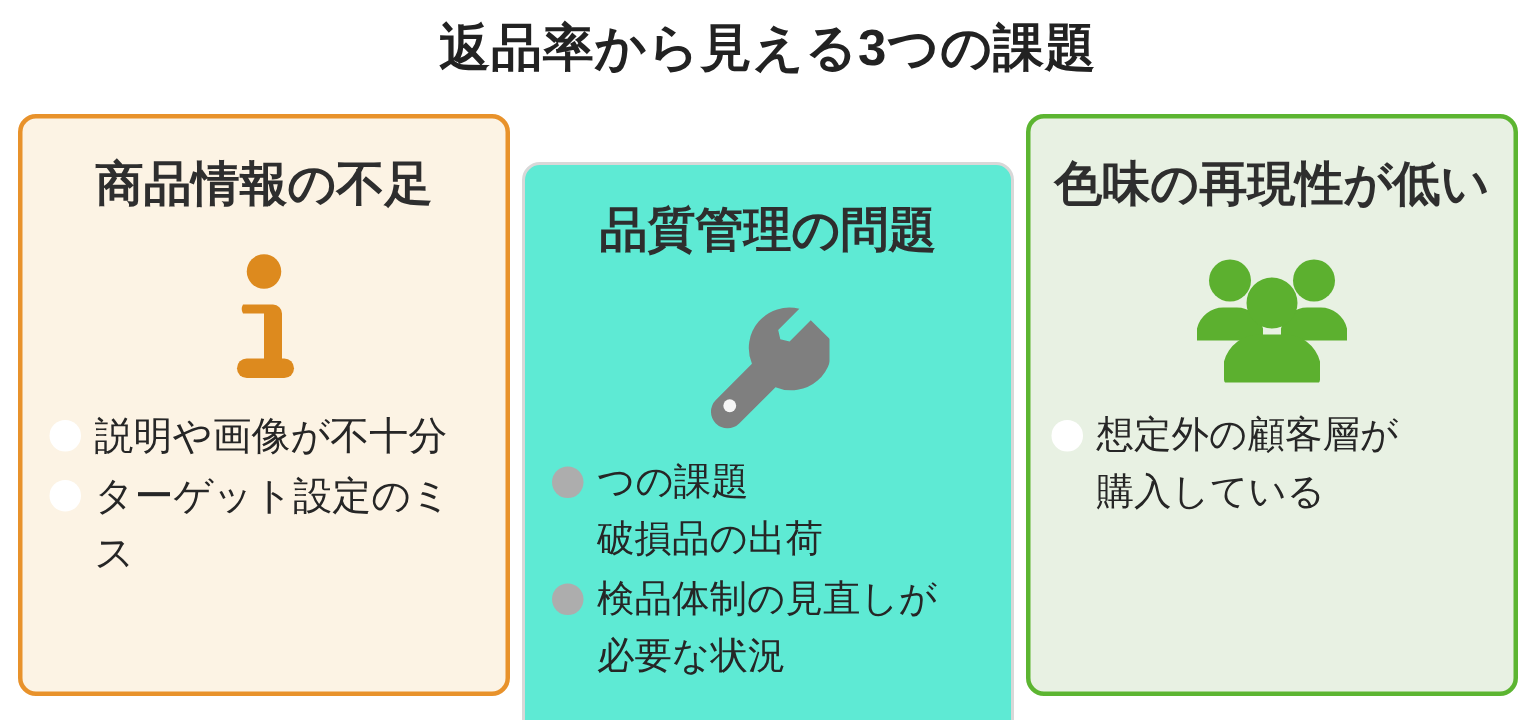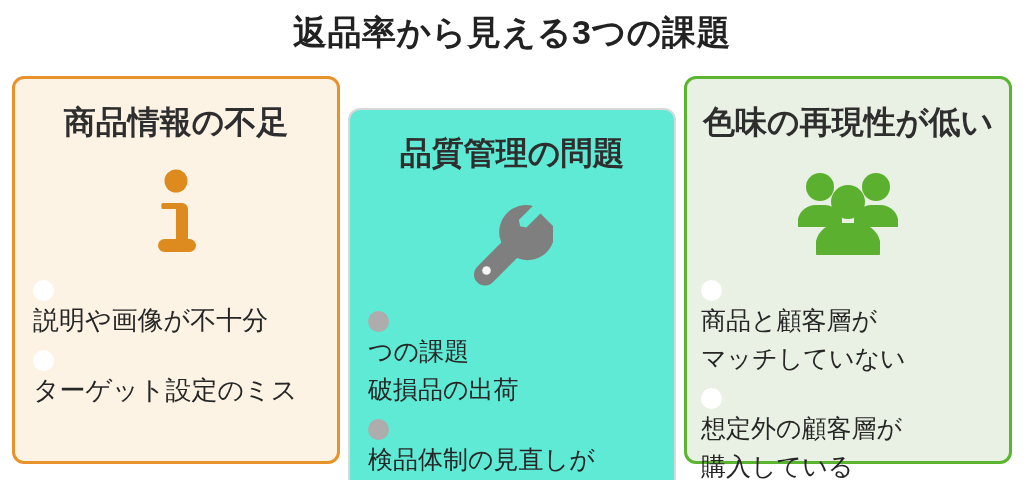--- a/index.html
+++ b/index.html
@@ -95,21 +95,20 @@
     padding: 0;
     list-style: none;
   }
   .bullet-list.indent-more {
     left: 14px;
   }
   .bullet-item {
     display: flex;
     align-items: flex-start;
     margin-bottom: 2px;
-    flex-direction: column;
   }
   .bullet-dot {
     flex: 0 0 auto;
     width: 21px;
     height: 21px;
     border-radius: 50%;
     margin-top: 9px;
     margin-right: 9px;
   }
   .dot-white { background: #ffffff; }
@@ -195,25 +194,20 @@
             <path d="M58 56 v-8 a18 18 0 0 1 18 -14 h8 a18 18 0 0 1 18 14 v8 z"></path>
             <circle cx="52" cy="31" r="17"></circle>
             <path d="M20 82 v-12 a24 24 0 0 1 24 -18 h16 a24 24 0 0 1 24 18 v12
                      a4 4 0 0 1 -4 4 h-56 a4 4 0 0 1 -4 -4 z"></path>
           </g>
         </svg>
       </div>
       <ul class="bullet-list indent-more">
         <li class="bullet-item">
           <span class="bullet-dot dot-white"></span>
-          <span class="bullet-text">商品と顧客層が
-マッチしていない</span>
-        </li>
-        <li class="bullet-item">
-          <span class="bullet-dot dot-white"></span>
           <span class="bullet-text">想定外の顧客層が
 購入している</span>
         </li>
       </ul>
     </div>
 
   </div>
 </div>
 
 </body></html>

